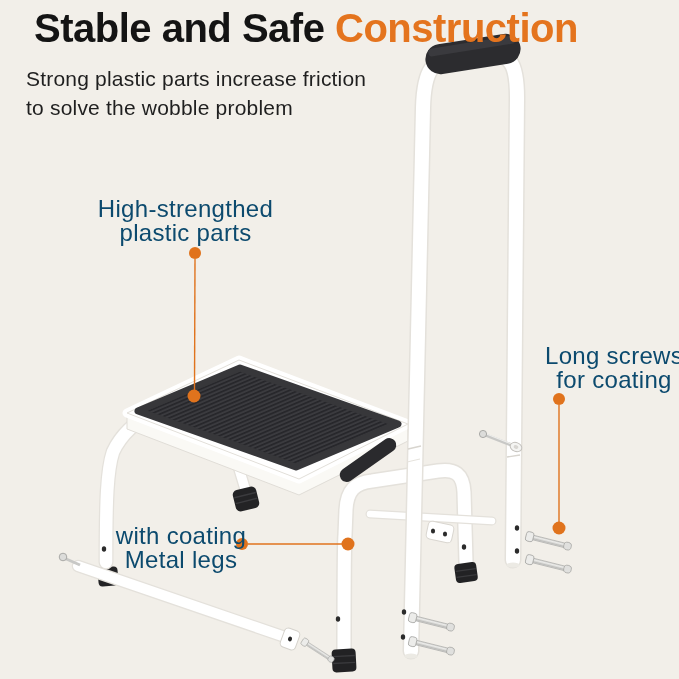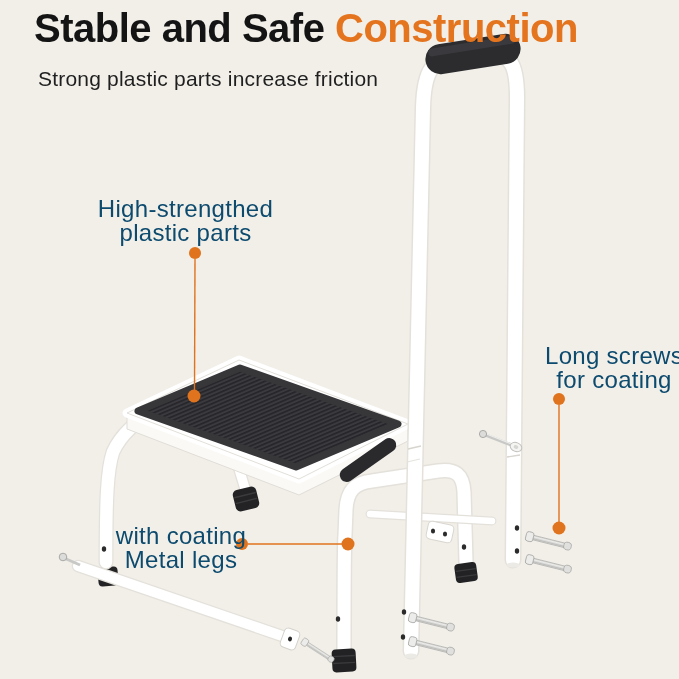--- a/index.html
+++ b/index.html
@@ -13,21 +13,21 @@
   }
   #art{position:absolute;left:0;top:0;}
   .txt{position:absolute;z-index:5;}
   .title{
     left:34px;top:6px;width:630px;
     font-size:40px;font-weight:bold;letter-spacing:-0.5px;
     color:#141414;white-space:nowrap;
   }
   .title .accent{color:#E4741E;}
   .subtitle{
-    left:38px;top:64px;width:420px;
+    left:26px;top:64px;width:420px;
     font-size:21px;line-height:29px;color:#1F1F1F;letter-spacing:0.2px;
   }
   .callout-label{
     text-align:center;font-size:24px;line-height:24px;
     color:#0c4a6e;letter-spacing:0.3px;
   }
   .label-plastic{left:95px;top:197px;width:181px;}
   .label-screws{left:534px;top:344px;width:160px;}
   .label-legs{left:91px;top:524px;width:180px;}
 </style>
@@ -176,20 +176,21 @@
       <circle cx="242" cy="544" r="6" stroke="none"></circle>
       <line x1="248" y1="544" x2="342" y2="544" stroke-width="1.4"></line>
       <circle cx="348" cy="544" r="6.5" stroke="none"></circle>
     </g>
   </svg>
 
   <div class="txt title"><span>Stable and Safe</span> <span class="accent">Construction</span></div>
 
   <div class="txt subtitle">
     <div>Strong plastic parts increase friction</div>
+    <div>to solve the wobble problem</div>
   </div>
 
   <div class="txt callout-label label-plastic">
     <div>High-strengthed</div>
     <div>plastic parts</div>
   </div>
 
   <div class="txt callout-label label-screws">
     <div>Long screws</div>
     <div>for coating</div>

